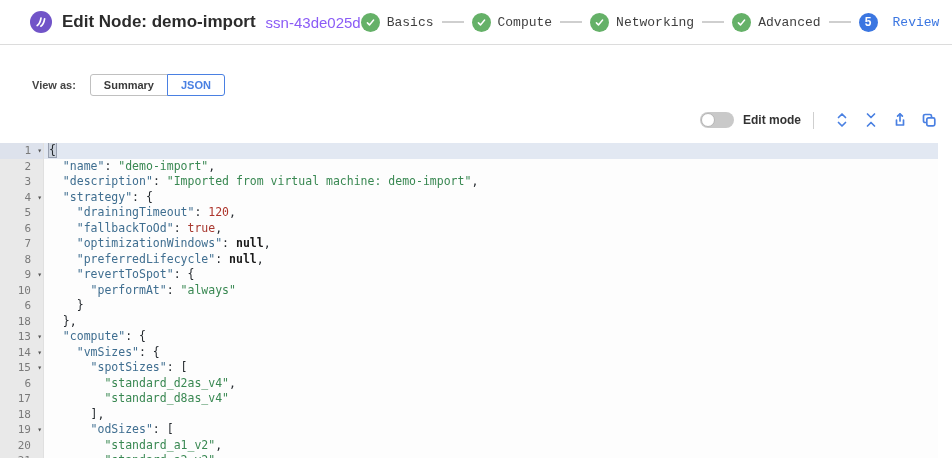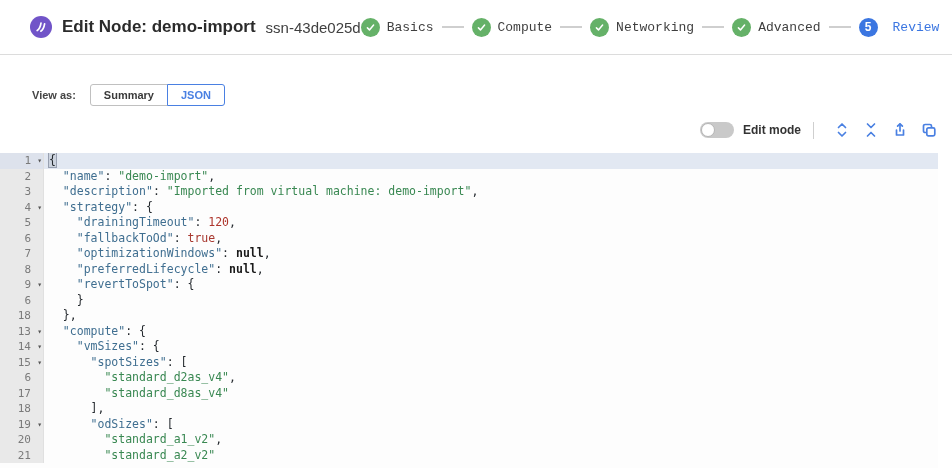--- a/index.html
+++ b/index.html
@@ -1,24 +1,24 @@
 <!DOCTYPE html>
 <html><head>
 <meta charset="utf-8">
 <style>
   * { margin:0; padding:0; box-sizing:border-box; }
   html,body { width:952px; height:474px; background:#fff; overflow:hidden;
     font-family:"Liberation Sans", sans-serif; }
 
   
-  .header { height:55px; display:flex; align-items:center; padding:0 14px 0 30px;
+  .header { height:45px; display:flex; align-items:center; padding:0 14px 0 30px;
     border-bottom:1px solid #dcdcdc; background:#fff; }
   .logo { width:22px; height:22px; flex:none; margin-right:10px; }
   .title { font-size:17px; font-weight:bold; color:#2b2b2b; white-space:nowrap; }
-  .subtitle { font-size:15px; color:#404040; margin-left:10px; white-space:nowrap; }
+  .subtitle { font-size:15px; color:#8b5cf6; margin-left:10px; white-space:nowrap; }
   .stepper { margin-left:auto; display:flex; align-items:center; }
   .step { display:flex; align-items:center; gap:7px; }
   .step-circle { width:19px; height:19px; border-radius:50%; display:flex;
     align-items:center; justify-content:center; flex:none; }
   .step.done .step-circle { background:#65b168; }
   .step.active .step-circle { background:#3b76e1; color:#fff; font-size:12px; font-weight:bold; }
   .step-label { font-size:13px; color:#3f3f3f; white-space:nowrap;font-family:Liberation Mono, monospace; }
   .step.active .step-label { color:#3b76e1;margin-left:8px; }
   .step-conn { width:22px; height:2px; background:#cfcfcf; margin:0 8px; flex:none; }
   .check-svg { width:11px; height:11px; }
@@ -193,20 +193,24 @@
     </div>
     <div class="cl">
       <div class="gut"><span class="num">8</span></div>
       <div class="codeline"><span class="">    </span><span class="tk-key">"preferredLifecycle"</span><span class="tk-punc">: </span><span class="tk-null">null</span><span class="tk-punc">,</span></div>
     </div>
     <div class="cl">
       <div class="gut"><span class="num">9</span><span class="fold">▾</span></div>
       <div class="codeline"><span class="">    </span><span class="tk-key">"revertToSpot"</span><span class="tk-punc">: {</span></div>
     </div>
     <div class="cl">
+      <div class="gut"><span class="num">10</span></div>
+      <div class="codeline"><span class="">      </span><span class="tk-key">"performAt"</span><span class="tk-punc">: </span><span class="tk-str">"always"</span></div>
+    </div>
+    <div class="cl">
       <div class="gut"><span class="num">6</span></div>
       <div class="codeline"><span class="">    </span><span class="tk-punc">}</span></div>
     </div>
     <div class="cl">
       <div class="gut"><span class="num">18</span></div>
       <div class="codeline"><span class="">  </span><span class="tk-punc">},</span></div>
     </div>
     <div class="cl">
       <div class="gut"><span class="num">13</span><span class="fold">▾</span></div>
       <div class="codeline"><span class="">  </span><span class="tk-key">"compute"</span><span class="tk-punc">: {</span></div>

